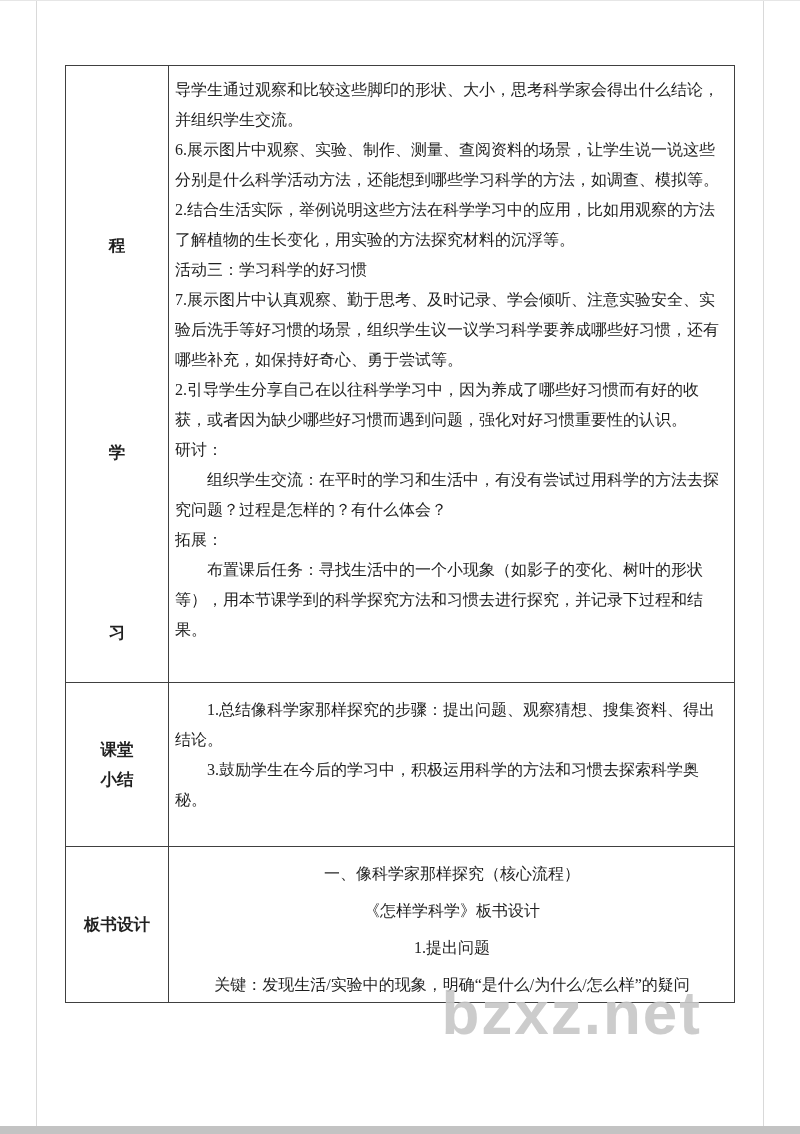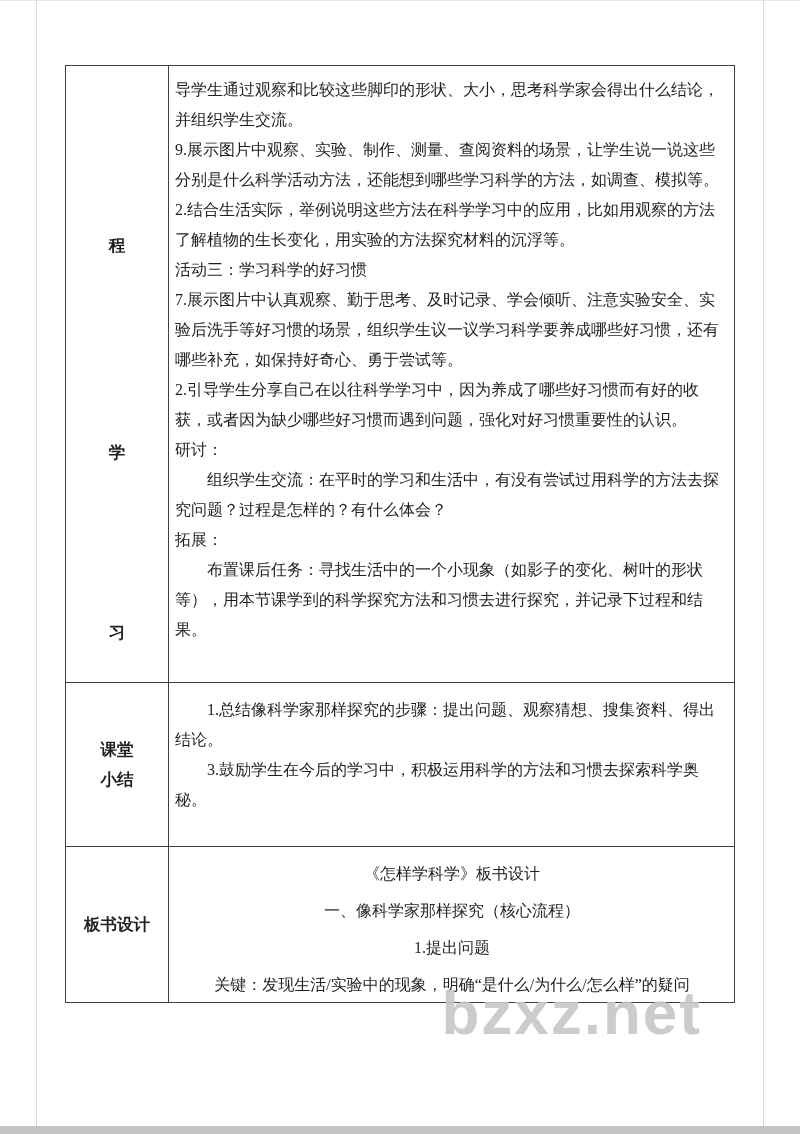--- a/index.html
+++ b/index.html
@@ -100,21 +100,21 @@
 <div class="doc-table">
 
   <div class="trow row-process">
     <div class="label-cell">
       <span class="v-label v-label-1">程</span>
       <span class="v-label v-label-2">学</span>
       <span class="v-label v-label-3">习</span>
     </div>
     <div class="content-cell">
       <p>导学生通过观察和比较这些脚印的形状、大小，思考科学家会得出什么结论，并组织学生交流。</p>
-      <p>9.展示图片中观察、实验、制作、测量、查阅资料的场景，让学生说一说这些分别是什么科学活动方法，还能想到哪些学习科学的方法，如调查、模拟等。</p>
+      <p>6.展示图片中观察、实验、制作、测量、查阅资料的场景，让学生说一说这些分别是什么科学活动方法，还能想到哪些学习科学的方法，如调查、模拟等。</p>
       <p>2.结合生活实际，举例说明这些方法在科学学习中的应用，比如用观察的方法了解植物的生长变化，用实验的方法探究材料的沉浮等。</p>
       <p>活动三：学习科学的好习惯</p>
       <p>7.展示图片中认真观察、勤于思考、及时记录、学会倾听、注意实验安全、实验后洗手等好习惯的场景，组织学生议一议学习科学要养成哪些好习惯，还有哪些补充，如保持好奇心、勇于尝试等。</p>
       <p>2.引导学生分享自己在以往科学学习中，因为养成了哪些好习惯而有好的收获，或者因为缺少哪些好习惯而遇到问题，强化对好习惯重要性的认识。</p>
       <p>研讨：</p>
       <p class="indent">组织学生交流：在平时的学习和生活中，有没有尝试过用科学的方法去探究问题？过程是怎样的？有什么体会？</p>
       <p>拓展：</p>
       <p class="indent">布置课后任务：寻找生活中的一个小现象（如影子的变化、树叶的形状等），用本节课学到的科学探究方法和习惯去进行探究，并记录下过程和结果。</p>
     </div>
   </div>
@@ -130,22 +130,22 @@
       <p class="indent">1.总结像科学家那样探究的步骤：提出问题、观察猜想、搜集资料、得出结论。</p>
       <p class="indent">3.鼓励学生在今后的学习中，积极运用科学的方法和习惯去探索科学奥秘。</p>
     </div>
   </div>
 
   <div class="trow row-board">
     <div class="label-cell">
       <div class="center-label">板书设计</div>
     </div>
     <div class="content-cell">
+      <div class="board-line">一、像科学家那样探究（核心流程）</div>
       <div class="board-line">《怎样学科学》板书设计</div>
-      <div class="board-line">一、像科学家那样探究（核心流程）</div>
       <div class="board-line">1.提出问题</div>
       <div class="board-line">关键：发现生活/实验中的现象，明确“是什么/为什么/怎么样”的疑问</div>
     </div>
   </div>
 
 </div>
 
 <div class="watermark">bzxz.net</div>
 
 </body></html>

